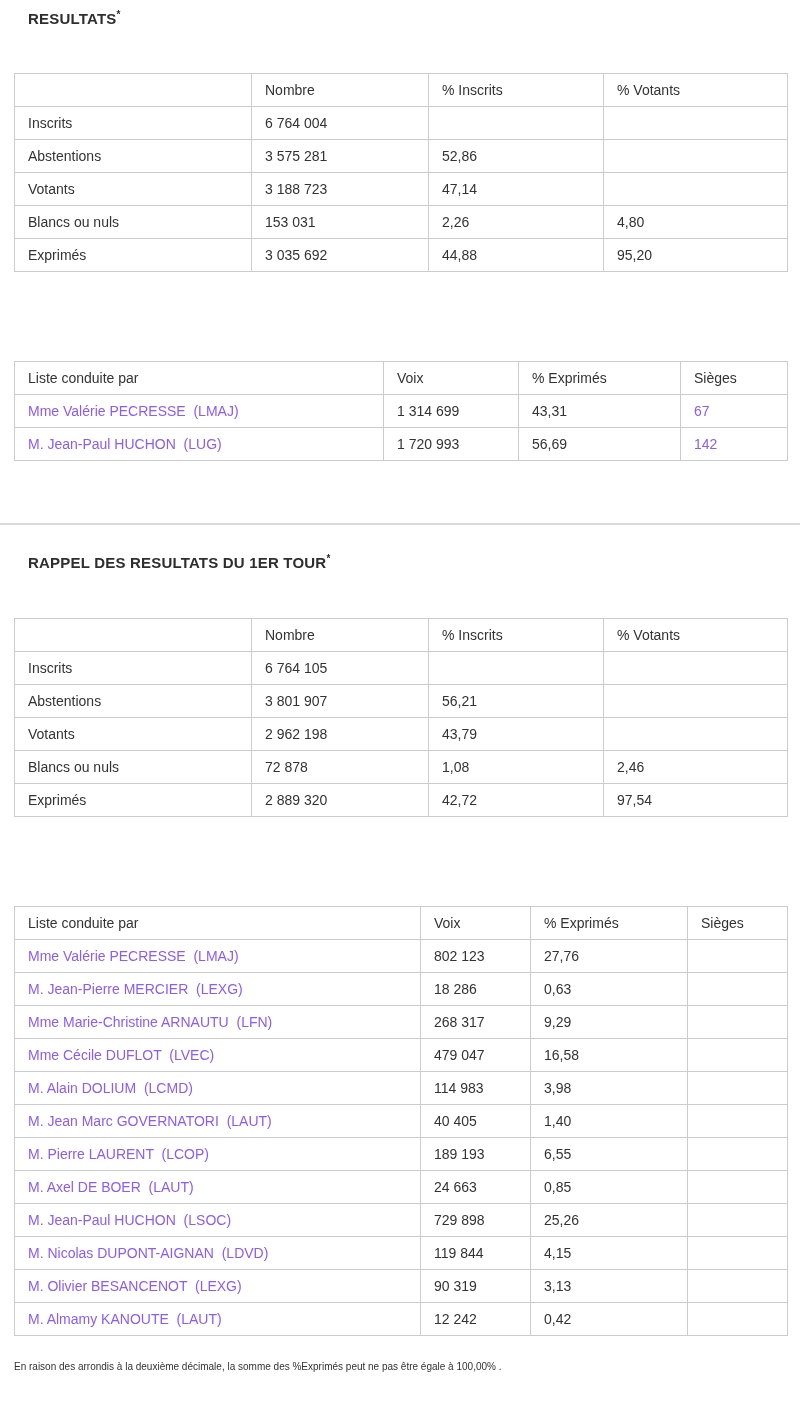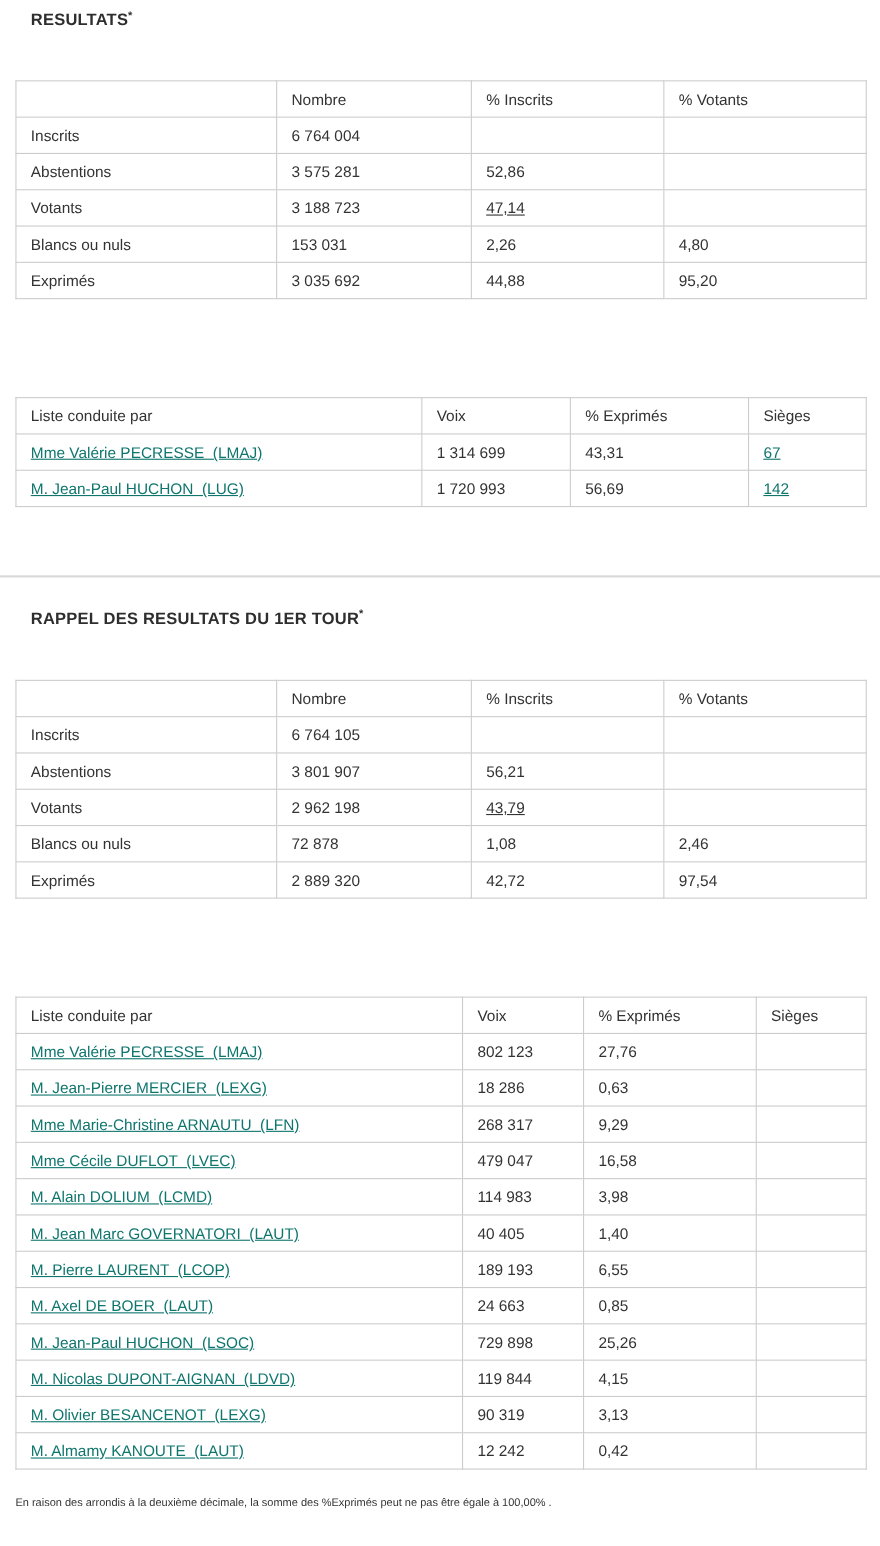--- a/index.html
+++ b/index.html
@@ -38,25 +38,24 @@
     font-weight: normal;
     text-align: left;
     vertical-align: middle;
     padding: 7px 7px 7px 13px;
     overflow: hidden;
     white-space: pre-wrap;
   }
   table.cand th { font-weight: normal; }
   td.num { text-align: right; }
   td.center { text-align: center; }
-  .strong { font-weight: bold; text-decoration: underline; }
+  .strong { font-weight: bold; }
 
   a.lnk {
-    color: #0f766e;
-    text-decoration: underline;
+    color: #8b5cf6;
     cursor: pointer;
   }
 
   .t1 { margin-top: 46px; }
   .t2 { margin-top: 89px; }
   .divider {
     border: none;
     border-top: 2px solid #d9d9d9;
     width: 800px;
     margin: 62px 0 0 0;

